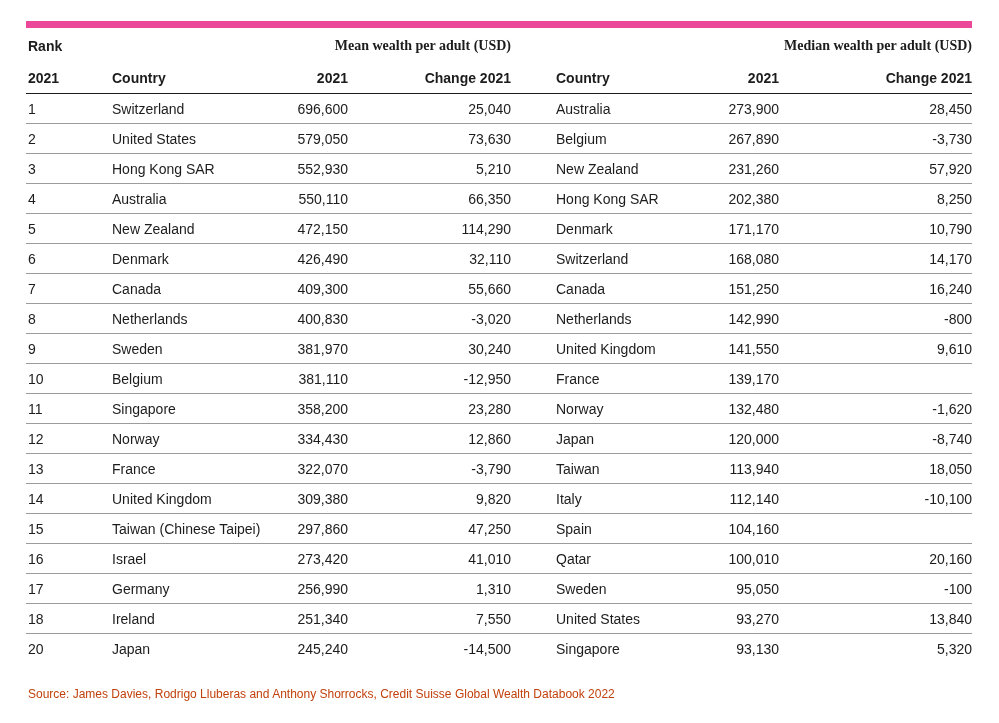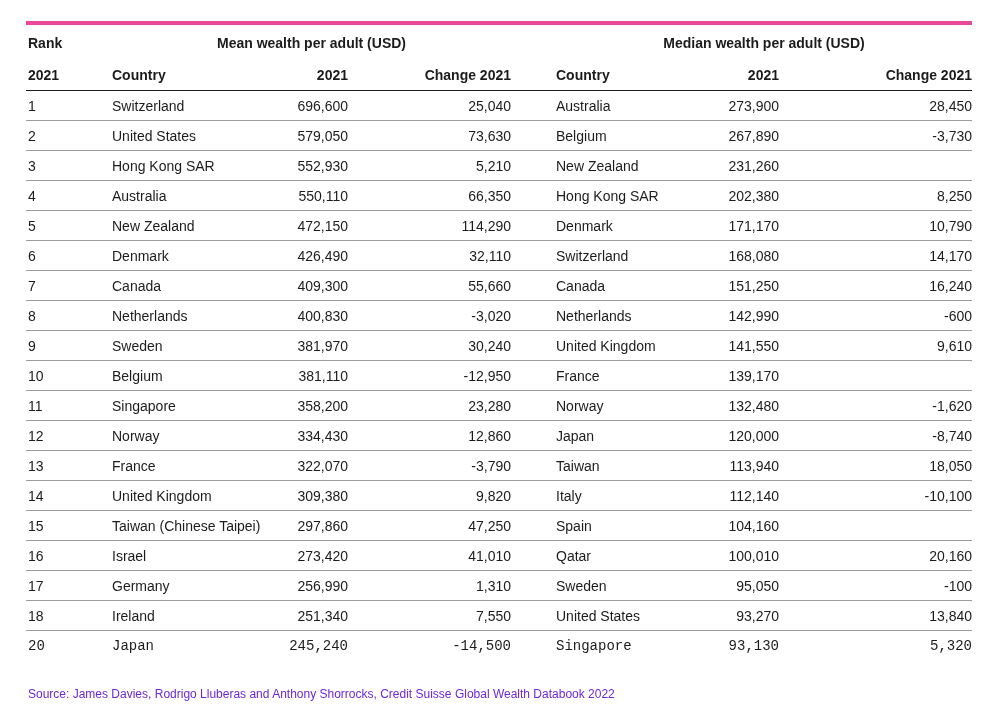--- a/index.html
+++ b/index.html
@@ -27,45 +27,45 @@
     display: grid;
     grid-template-columns: 86px 124px 112px 163px 168px 100px 193px;
     align-items: center;
   }
   
   .group-row {
     display: grid;
     grid-template-columns: 86px 399px 461px;
     align-items: center;
     height: 35px;
-    border-top: 4px solid #ec4899;
+    border-top: 7px solid #ec4899;
     font-weight: bold;
   }
-  .group-center { text-align: center; }
+  .group-center { text-align: right; font-family: Liberation Serif, serif; }
   .group-median { padding-left: 45px; box-sizing: border-box; }
   .subheader-row {
     height: 30px;
     font-weight: bold;
     border-bottom: 1px solid #1c1c1c;
   }
   .data-row {
     height: 29px;
     border-bottom: 1px solid #9c9c9c;
   }
-  .data-row:last-child { border-bottom: none; font-family: Liberation Mono, monospace; }
+  .data-row:last-child { border-bottom: none; }
   .cell { white-space: nowrap; overflow: visible; }
   .rank { padding-left: 2px; }
   .num { text-align: right; }
   .country2 { padding-left: 45px; box-sizing: border-box; }
   .source-line {
     position: absolute;
     left: 28px;
     top: 687px;
     font-size: 12px;
-    color: #6d28d9;
+    color: #c2410c;
   }
 </style>
 </head>
 <body>
 
 <div class="table-wrap">
 
   <div class="group-row">
     <div class="cell rank">Rank</div>
     <div class="cell group-center">Mean wealth per adult (USD)</div>
@@ -101,20 +101,21 @@
     <div class="cell num">267,890</div>
     <div class="cell num">-3,730</div>
   </div>
       <div class="grid-row data-row">
     <div class="cell rank">3</div>
     <div class="cell">Hong Kong SAR</div>
     <div class="cell num">552,930</div>
     <div class="cell num">5,210</div>
     <div class="cell country2">New Zealand</div>
     <div class="cell num">231,260</div>
+    <div class="cell num">57,920</div>
   </div>
       <div class="grid-row data-row">
     <div class="cell rank">4</div>
     <div class="cell">Australia</div>
     <div class="cell num">550,110</div>
     <div class="cell num">66,350</div>
     <div class="cell country2">Hong Kong SAR</div>
     <div class="cell num">202,380</div>
     <div class="cell num">8,250</div>
   </div>
@@ -145,21 +146,21 @@
     <div class="cell num">151,250</div>
     <div class="cell num">16,240</div>
   </div>
       <div class="grid-row data-row">
     <div class="cell rank">8</div>
     <div class="cell">Netherlands</div>
     <div class="cell num">400,830</div>
     <div class="cell num">-3,020</div>
     <div class="cell country2">Netherlands</div>
     <div class="cell num">142,990</div>
-    <div class="cell num">-600</div>
+    <div class="cell num">-800</div>
   </div>
       <div class="grid-row data-row">
     <div class="cell rank">9</div>
     <div class="cell">Sweden</div>
     <div class="cell num">381,970</div>
     <div class="cell num">30,240</div>
     <div class="cell country2">United Kingdom</div>
     <div class="cell num">141,550</div>
     <div class="cell num">9,610</div>
   </div>

